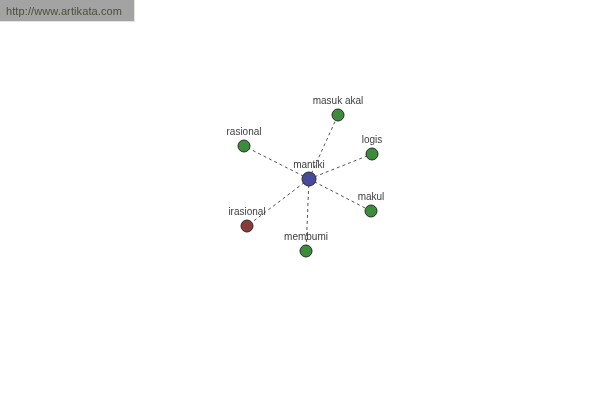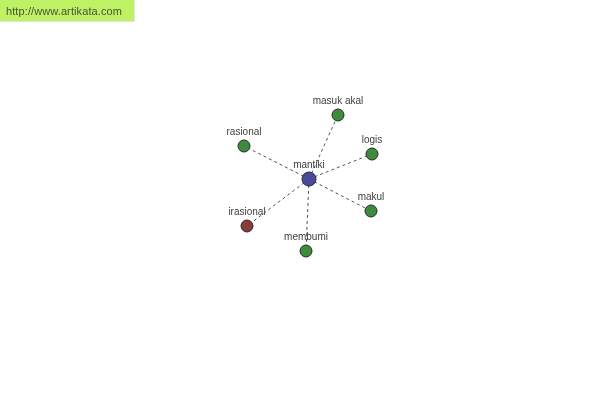--- a/index.html
+++ b/index.html
@@ -15,21 +15,21 @@
     position: relative;
   }
 
   
   #url-bar {
     position: absolute;
     left: 0;
     top: 0;
     width: 135px;
     height: 22px;
-    background: #bef264;
+    background: #a3a3a3;
     border-right: 1px solid #e2e2de;
     border-bottom: 1px solid #e2e2de;
     box-sizing: border-box;
     display: flex;
     align-items: center;
     padding-left: 6px;
   }
   #url-text {
     font-family: "Liberation Sans", sans-serif;
     font-size: 11px;

